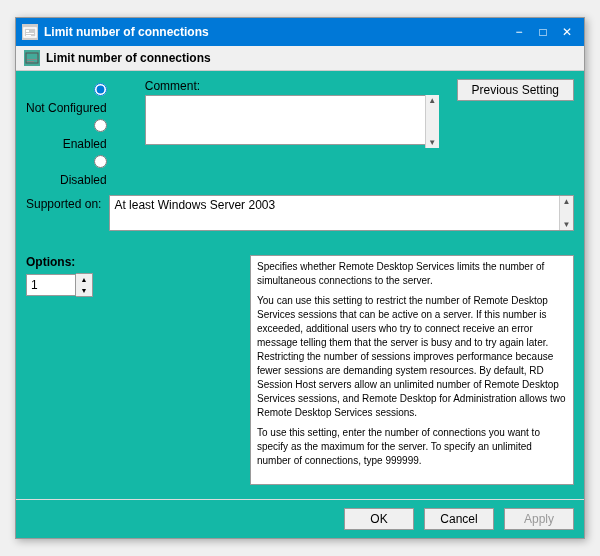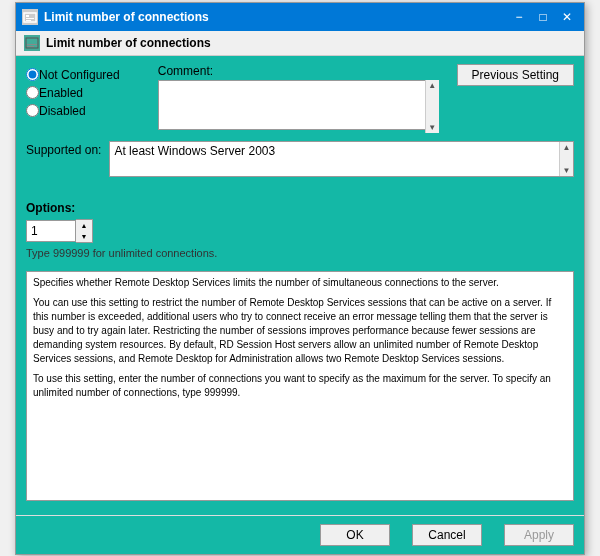--- a/index.html
+++ b/index.html
@@ -84,22 +84,24 @@
     }
 
     .radio-group {
       display: flex;
       flex-direction: column;
       gap: 4px;
       padding-top: 4px;
     }
     .radio-item {
       display: flex;
-      align-items: flex-start;
-      cursor: pointer;
+      align-items: flex-end;
+      gap: 5px;
+      cursor: pointer;
+      flex-direction: column;
     }
     .radio-input {
       width: 13px;
       height: 13px;
       accent-color: #0078d7;
       cursor: pointer;
     }
 
     .comment-section {
       flex: 1;
@@ -178,23 +180,22 @@
       overflow: hidden;
     }
     .scroll-arrow {
       font-size: 8px;
       color: #555;
       cursor: pointer;
     }
 
     .main-panels {
       display: flex;
-      gap: 12px;
+      gap: 24px;
       margin-top: 24px;
-      flex-direction: column;
     }
 
     .options-panel {
       width: 200px;
       flex-shrink: 0;
     }
     .panel-header {
       font-size: 12px;
       font-weight: 600;
       margin-bottom: 4px;
@@ -257,21 +258,21 @@
       position: relative;
     }
     .help-text-box p {
       margin-bottom: 6px;
     }
 
     .bottom-bar {
       display: flex;
       justify-content: flex-end;
       padding: 8px 10px;
-      gap: 22px;
+      gap: 10px;
       border-top: 1px solid #ddd;
       margin-top: 6px;
     }
 
     
     .scroll-right {
       position: absolute;
       right: 0;
       top: 0;
       bottom: 0;
@@ -369,21 +370,20 @@
 
       <div class="options-panel">
         <div class="panel-header">Options:</div>
         <div class="number-input-row">
           <input type="text" class="number-input" value="1" style="">
           <div class="spinner-btns">
             <button class="spin-btn">▲</button>
             <button class="spin-btn">▼</button>
           </div>
         </div>
-        <div class="hint-text">Type 999999 for unlimited connections.</div>
       </div>
 
       <div class="help-panel">
         <div class="help-text-box">
           <p>Specifies whether Remote Desktop Services limits the number of simultaneous connections to the server.</p>
           <p>You can use this setting to restrict the number of Remote Desktop Services sessions that can be active on a server. If this number is exceeded, additional users who try to connect receive an error message telling them that the server is busy and to try again later. Restricting the number of sessions improves performance because fewer sessions are demanding system resources. By default, RD Session Host servers allow an unlimited number of Remote Desktop Services sessions, and Remote Desktop for Administration allows two Remote Desktop Services sessions.</p>
           <p>To use this setting, enter the number of connections you want to specify as the maximum for the server. To specify an unlimited number of connections, type 999999.</p>
 
         </div>
       </div>

